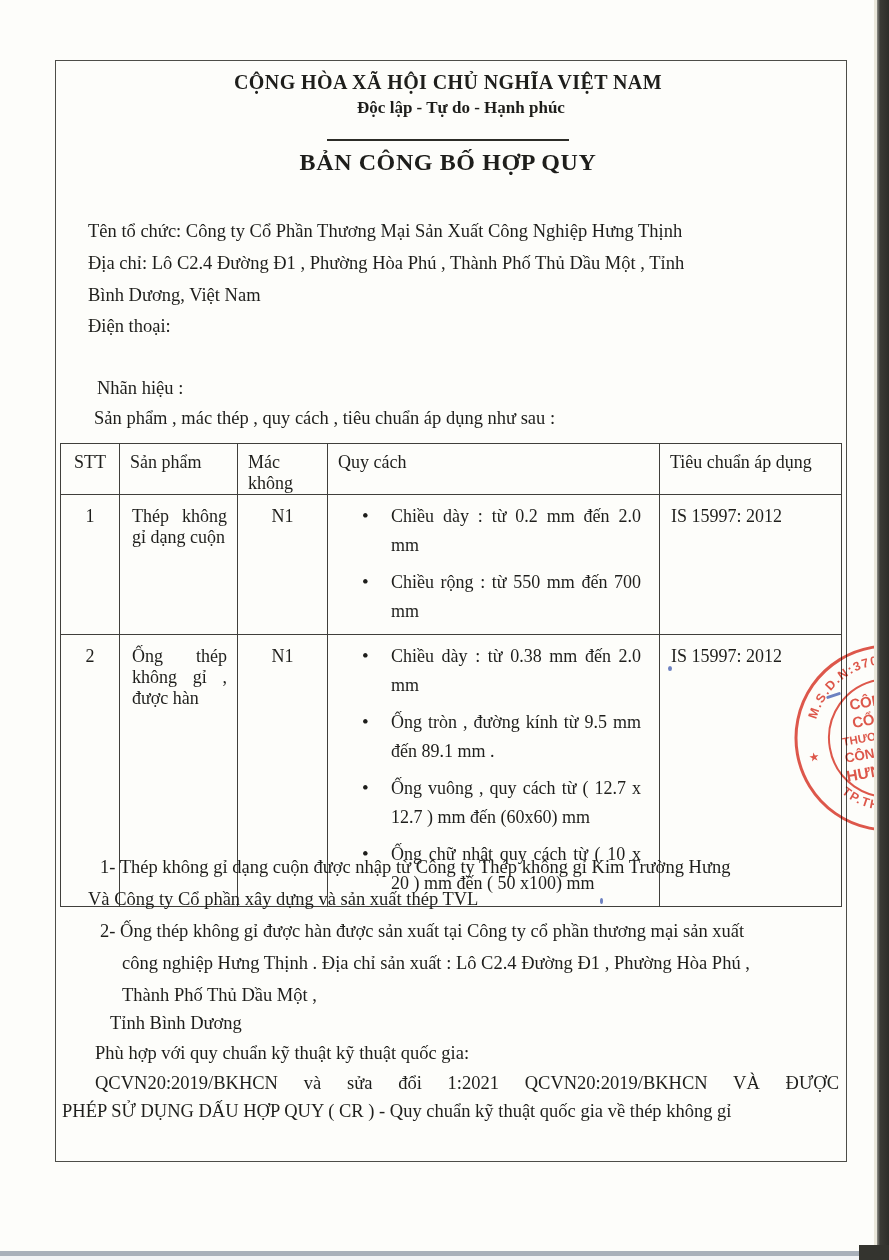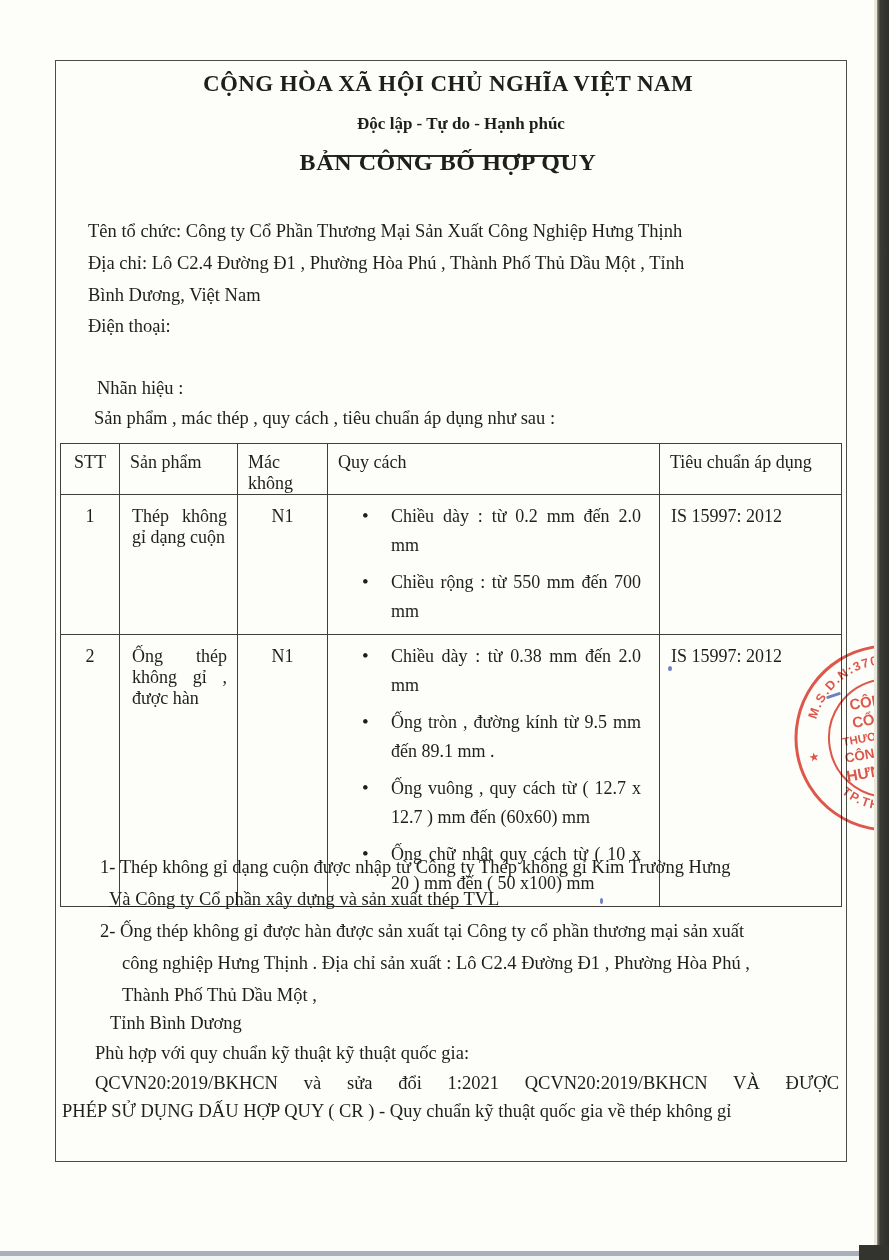--- a/index.html
+++ b/index.html
@@ -17,25 +17,25 @@
   .frame {
     position:absolute; left:55px; top:60px;
     width:792px; height:1102px;
     border:1.5px solid #4d4d48;
   }
 
   .abs { position:absolute; white-space:nowrap; }
   .center { left:8px; width:880px; text-align:center; }
   .bold { font-weight:bold; }
 
-  .t-national { top:71px; font-size:23px; font-weight:bold; letter-spacing:.4px; }
+  .t-national { top:71px; font-size:20px; font-weight:bold; letter-spacing:.4px; }
   .t-motto-wrap { top:98px; }
   .t-motto {
     display:inline-block; font-size:17px; font-weight:bold;
-    padding:0 4px 21px 30px; border-bottom:2.5px solid #2c2c27;margin-top:16px;
+    padding:0 4px 21px 30px; border-bottom:2.5px solid #2c2c27;
   }
   .t-doctitle { top:149px; font-size:24px; font-weight:bold; letter-spacing:.6px; }
   .t-docnum  { top:189px; font-size:18.5px; }
 
   .bodyline { font-size:18.5px; }
   .l-org    { left:88px;  top:221px; }
   .l-addr1  { left:88px;  top:253px; }
   .l-addr2  { left:88px;  top:285px; }
   .l-phone  { left:88px;  top:316px; }
   .l-prod   { left:94px;  top:347px; }
@@ -66,21 +66,21 @@
   }
   .spec-table li::before {
     content:"•"; position:absolute; left:34px; top:-1px; font-size:19px;
   }
   tr.row-1 { height:98px; }
   tr.row-2 { height:234px; }
 
   
   .nline { font-size:18.5px; }
   .n1a { left:100px; top:857px; }
-  .n1b { left:109px;  top:889px;text-decoration:underline; }
+  .n1b { left:88px;  top:889px; }
   .n2a { left:100px; top:921px; }
   .n2b { left:122px; top:953px; }
   .n2c { left:122px; top:985px; }
   .n3  { left:110px;  top:1013px; }
   .n4  { left:95px;  top:1043px; }
   .n5a { left:95px;  top:1073px; width:744px; white-space:normal;
          text-align:justify; text-align-last:justify; }
   .n5b { left:62px;  top:1101px; }
 
   

